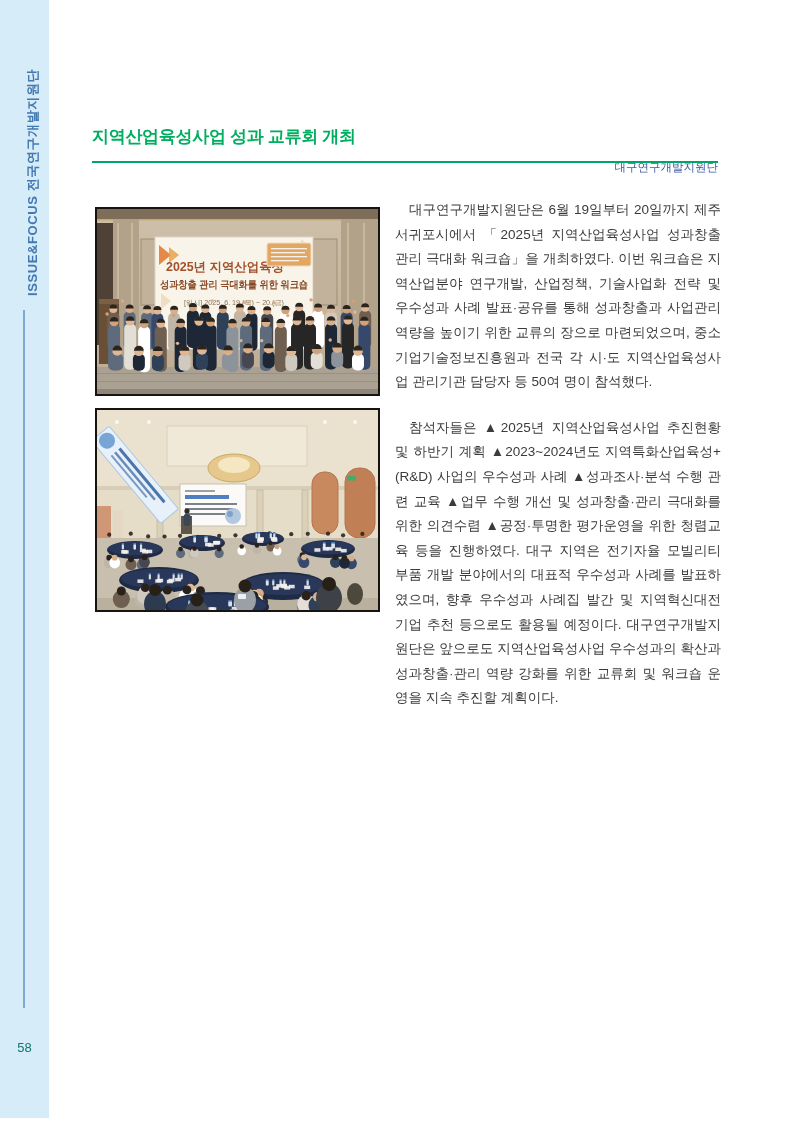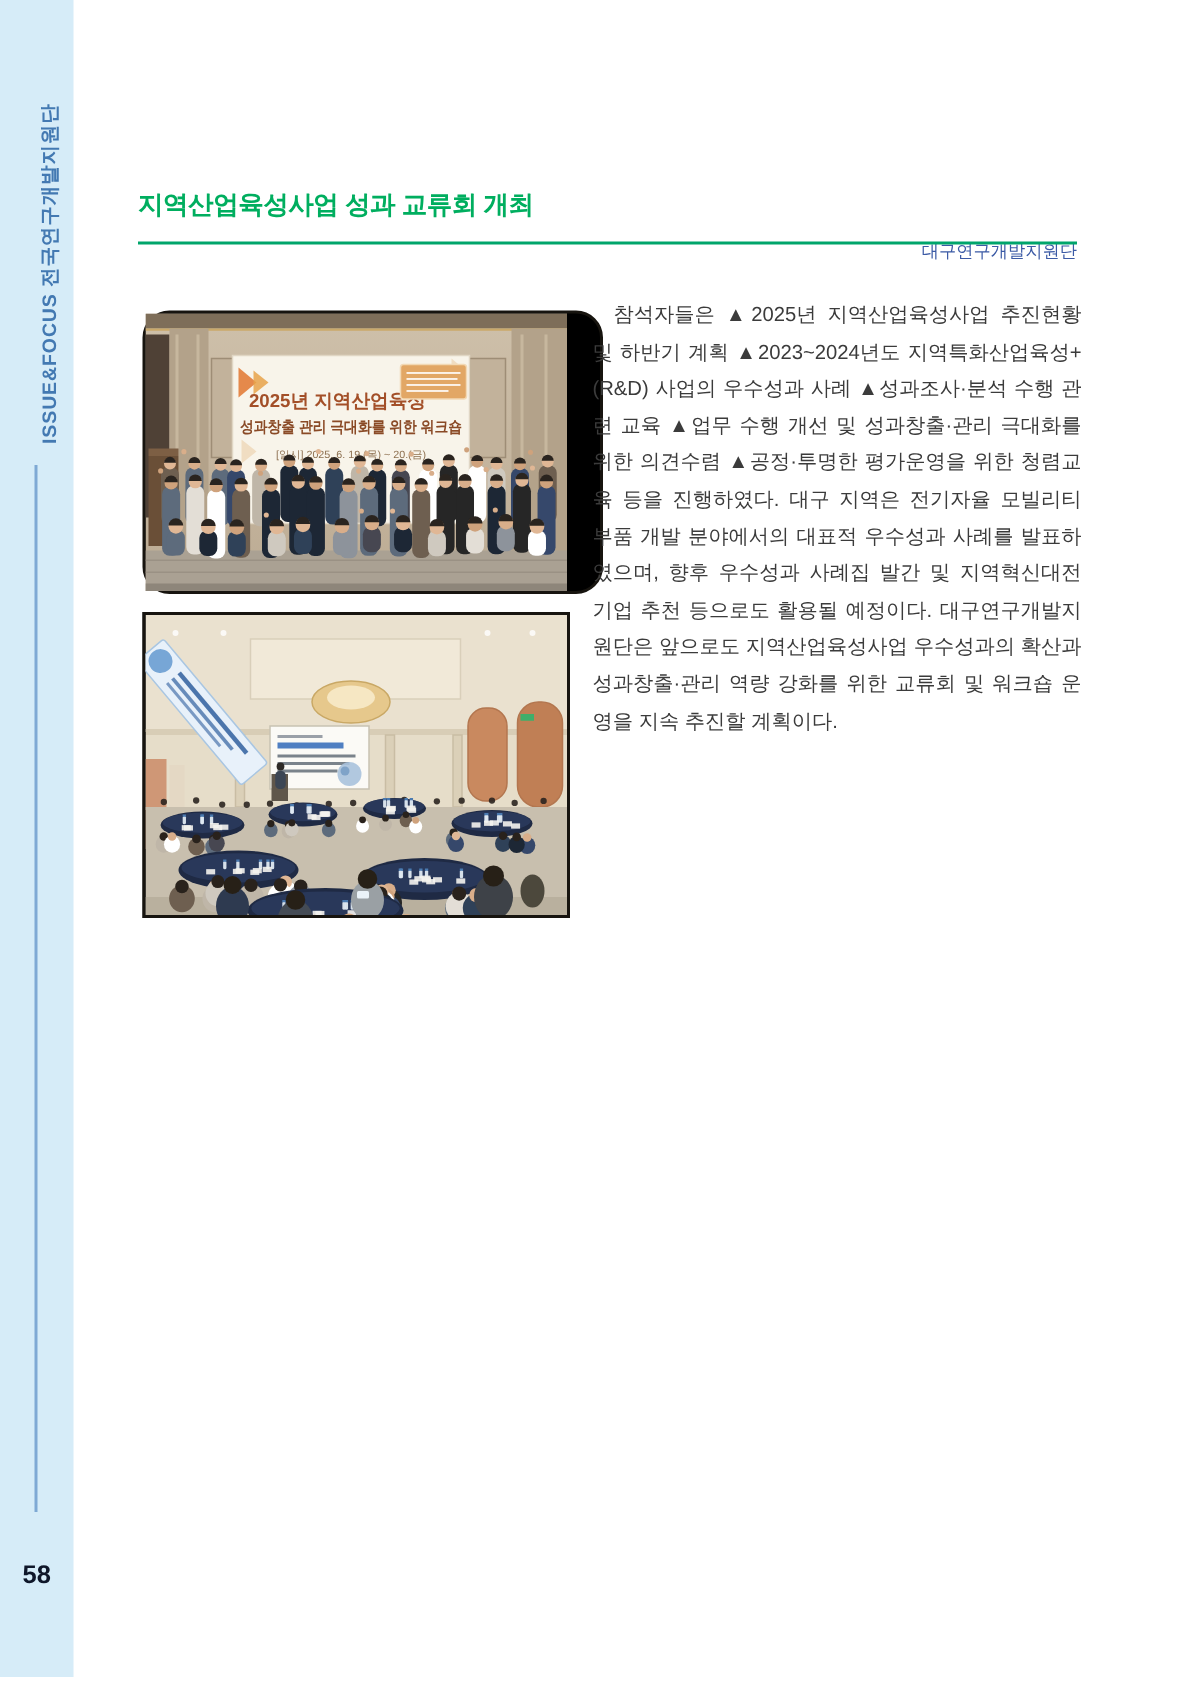--- a/index.html
+++ b/index.html
@@ -4,29 +4,29 @@
 <style>
   html,body{margin:0;padding:0;background:#ffffff;}
   .page{position:relative;width:793px;height:1122px;background:#ffffff;overflow:hidden;
         font-family:"Liberation Sans","DejaVu Sans",sans-serif;}
   
   .sidebar{position:absolute;left:0;top:0;width:49px;height:1118px;background:#d6ecf8;}
   .sidebar-label{position:absolute;left:24px;top:296px;transform-origin:0 0;transform:rotate(-90deg);
         white-space:nowrap;font-size:13px;font-weight:bold;color:#4379b2;letter-spacing:.6px;}
   .sidebar-rule{position:absolute;left:23px;top:310px;width:2px;height:698px;background:#7fa9d4;}
   .page-number{position:absolute;left:0;top:1040px;width:49px;text-align:center;
-        font-size:17px;font-weight:bold;color:#0f172a;}
+        font-size:13px;font-weight:normal;color:#0f766e;}
   
   .title{position:absolute;left:92px;top:125px;margin:0;font-size:17px;font-weight:800;
         color:#00ae5f;letter-spacing:-.3px;}
   .org{position:absolute;right:75px;top:141px;font-size:11.5px;font-weight:normal;color:#3b5aa5;margin-top:19px;}
   .header-rule{position:absolute;left:92px;top:161px;width:626px;height:2px;background:#00a56b;}
   
   .photo{position:absolute;left:95px;margin:0;border:2px solid #17140f;background:#000;box-sizing:border-box;}
-  .photo-1{top:207px;width:307px;height:189px;border-radius:18px;}
+  .photo-1{top:207px;width:285px;height:189px;}
   .photo-2{top:408px;width:285px;height:204px;}
   .photo svg{display:block;}
   
   .article-body{position:absolute;left:395px;top:198px;width:326px;font-size:13.5px;
         line-height:24.6px;color:#3b3b3b;text-align:justify;}
   .article-body p{margin:0;text-indent:14px;}
   .article-body p + p{margin-top:21px;}
 </style>
 </head>
 <body>
@@ -517,16 +517,17 @@
           <circle cx="58" cy="180" r="6" fill="#272017"></circle>
           <ellipse cx="100" cy="204" rx="12" ry="14" fill="#444b55"></ellipse>
           <circle cx="100" cy="190" r="6.5" fill="#272017"></circle>
           <ellipse cx="258" cy="184" rx="8" ry="11" fill="#4c483c"></ellipse>
           <rect x="141" y="184" width="8" height="5" rx="1" fill="#eaf2f8"></rect>
         </g>
     </svg>
   </figure>
 
   <article class="article-body">
+    <p>대구연구개발지원단은 6월 19일부터 20일까지 제주 서귀포시에서 「2025년 지역산업육성사업 성과창출 관리 극대화 워크숍」을 개최하였다. 이번 워크숍은 지역산업분야 연구개발, 산업정책, 기술사업화 전략 및 우수성과 사례 발표·공유를 통해 성과창출과 사업관리 역량을 높이기 위한 교류의 장으로 마련되었으며, 중소기업기술정보진흥원과 전국 각 시·도 지역산업육성사업 관리기관 담당자 등 50여 명이 참석했다.</p>
     <p>참석자들은 ▲2025년 지역산업육성사업 추진현황 및 하반기 계획 ▲2023~2024년도 지역특화산업육성+(R&amp;D) 사업의 우수성과 사례 ▲성과조사·분석 수행 관련 교육 ▲업무 수행 개선 및 성과창출·관리 극대화를 위한 의견수렴 ▲공정·투명한 평가운영을 위한 청렴교육 등을 진행하였다. 대구 지역은 전기자율 모빌리티 부품 개발 분야에서의 대표적 우수성과 사례를 발표하였으며, 향후 우수성과 사례집 발간 및 지역혁신대전 기업 추천 등으로도 활용될 예정이다. 대구연구개발지원단은 앞으로도 지역산업육성사업 우수성과의 확산과 성과창출·관리 역량 강화를 위한 교류회 및 워크숍 운영을 지속 추진할 계획이다.</p>
   </article>
 
 </div>
 
 </body></html>

